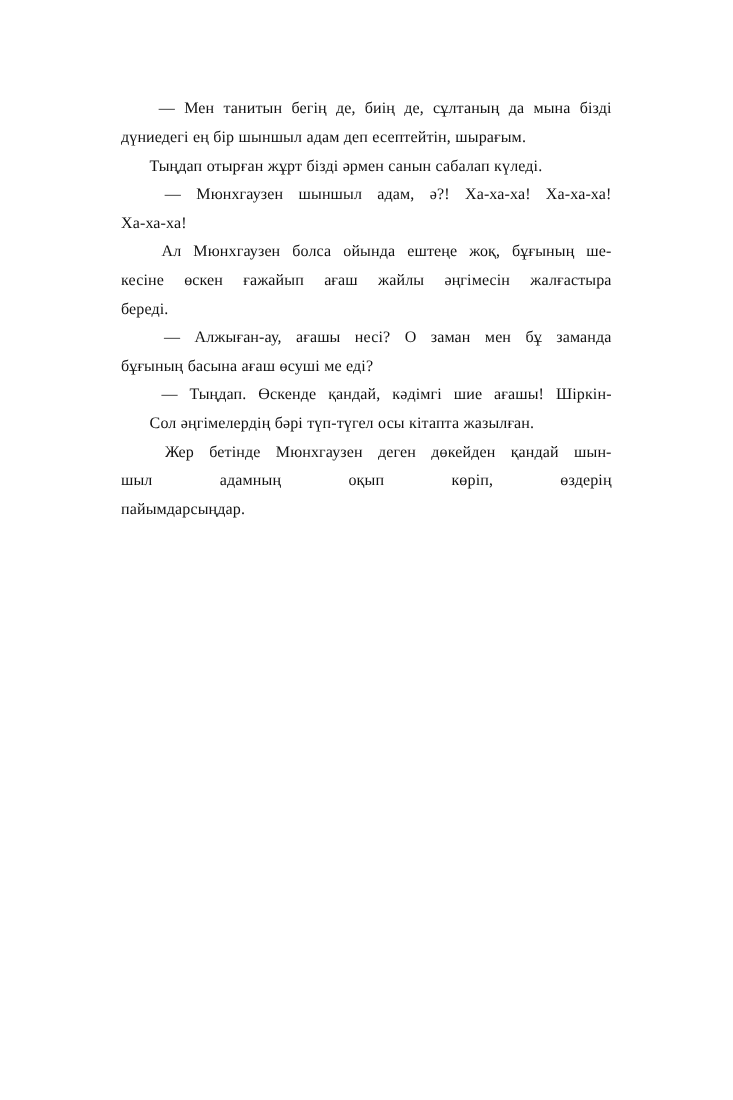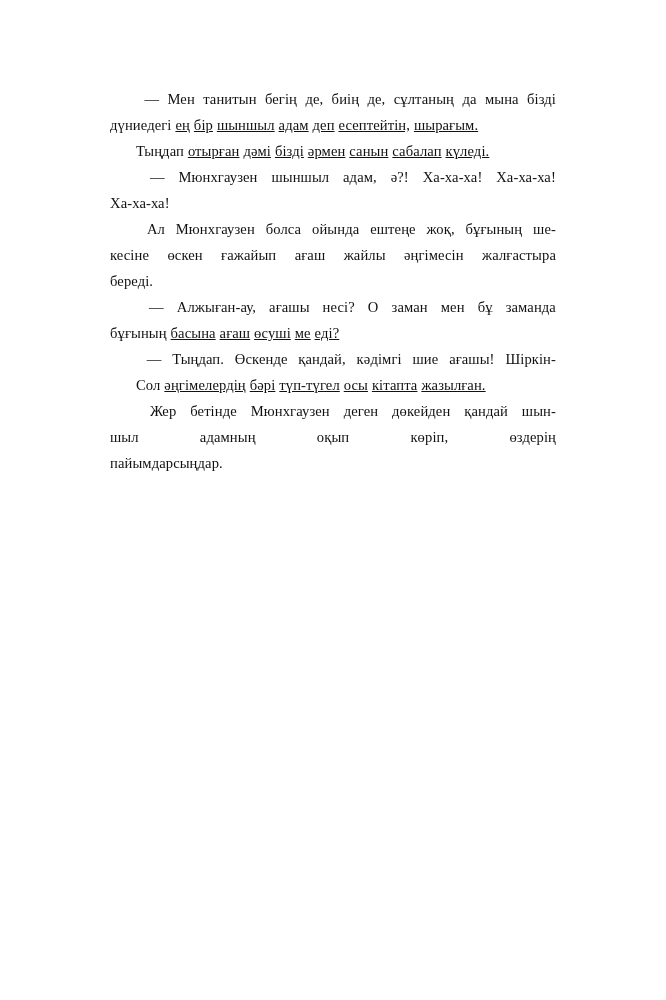--- a/index.html
+++ b/index.html
@@ -46,21 +46,20 @@
   
   .line.just {
     justify-content: space-between;
   }
   
   .line.flush {
     justify-content: flex-start;
   }
   .line.flush .w + .w {
     margin-left: 0.27em;
-    text-decoration: underline;
   }
 
   
   .indent {
     display: inline-block;
     width: 26px;
     flex: 0 0 26px;
   }
 
   .w {
@@ -71,21 +70,21 @@
 </head>
 <body style="background: rgb(255, 255, 255); color: rgb(17, 17, 17);">
 
 <div class="page">
   <div class="text-block" id="text-block">
       <div class="para">
         <div class="line just"><span class="indent"></span><span class="w">—</span><span class="w">Мен</span><span class="w">танитын</span><span class="w">бегің</span><span class="w">де,</span><span class="w">биің</span><span class="w">де,</span><span class="w">сұлтаның</span><span class="w">да</span><span class="w">мына</span><span class="w">бізді</span></div>
         <div class="line flush"><span class="w">дүниедегі</span><span class="w">ең</span><span class="w">бір</span><span class="w">шыншыл</span><span class="w">адам</span><span class="w">деп</span><span class="w">есептейтін,</span><span class="w">шырағым.</span></div>
       </div>
       <div class="para">
-        <div class="line flush"><span class="indent"></span><span class="w">Тыңдап</span><span class="w">отырған</span><span class="w">дәмі</span><span class="w">бізді</span><span class="w">әрмен</span><span class="w">санын</span><span class="w">сабалап</span><span class="w">күледі.</span></div>
+        <div class="line flush"><span class="indent"></span><span class="w">Тыңдап</span><span class="w">отырған</span><span class="w">жұрт</span><span class="w">бізді</span><span class="w">әрмен</span><span class="w">санын</span><span class="w">сабалап</span><span class="w">күледі.</span></div>
       </div>
       <div class="para">
         <div class="line just"><span class="indent"></span><span class="w">—</span><span class="w">Мюнхгаузен</span><span class="w">шыншыл</span><span class="w">адам,</span><span class="w">ә?!</span><span class="w">Ха-ха-ха!</span><span class="w">Ха-ха-ха!</span></div>
         <div class="line flush"><span class="w">Ха-ха-ха!</span></div>
       </div>
       <div class="para">
         <div class="line just"><span class="indent"></span><span class="w">Ал</span><span class="w">Мюнхгаузен</span><span class="w">болса</span><span class="w">ойында</span><span class="w">ештеңе</span><span class="w">жоқ,</span><span class="w">бұғының</span><span class="w">ше-</span></div>
         <div class="line just"><span class="w">кесіне</span><span class="w">өскен</span><span class="w">ғажайып</span><span class="w">ағаш</span><span class="w">жайлы</span><span class="w">әңгімесін</span><span class="w">жалғастыра</span></div>
         <div class="line flush"><span class="w">береді.</span></div>
       </div>

